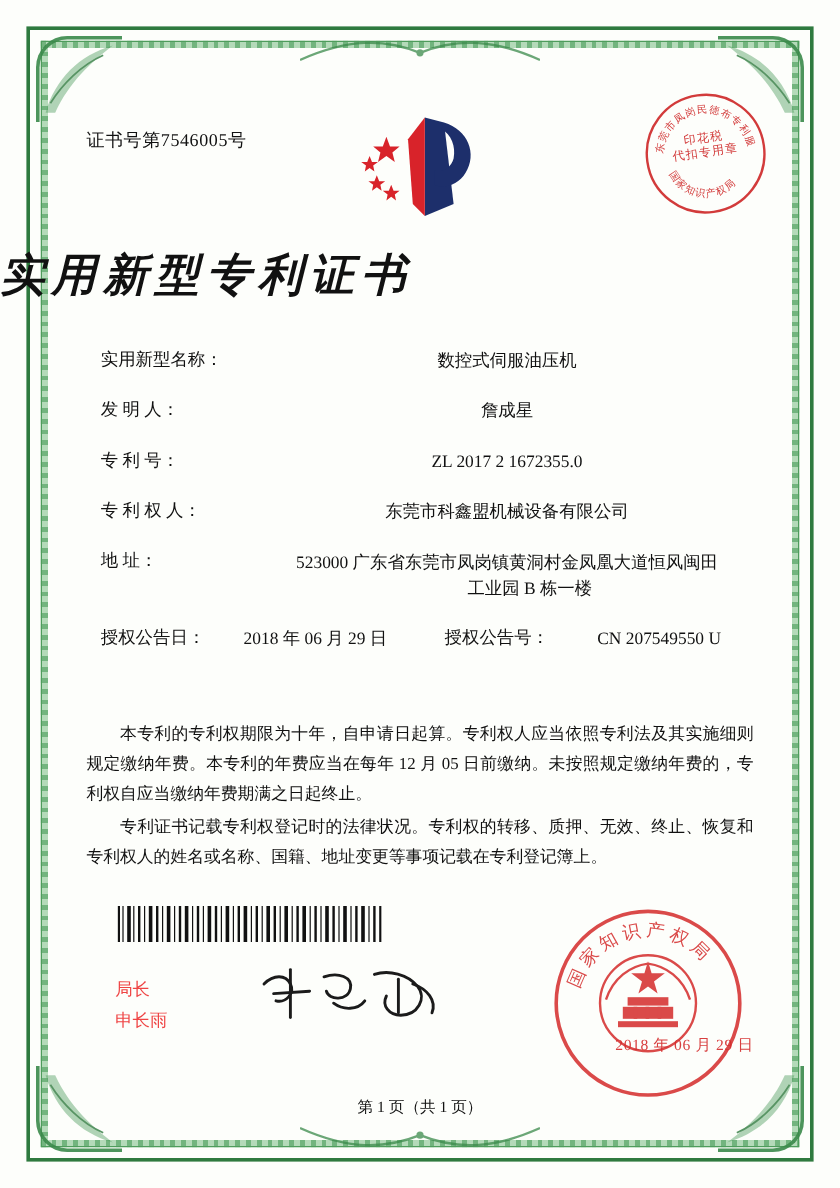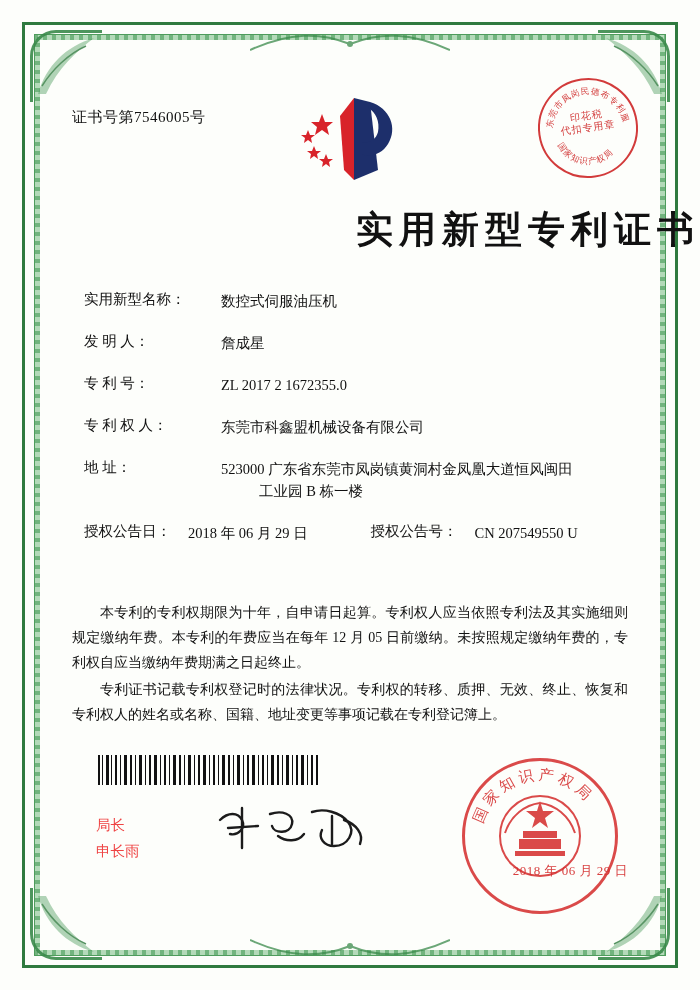--- a/index.html
+++ b/index.html
@@ -119,25 +119,26 @@
   }
   .seal-top .seal-arc {
     position: absolute;
     left: 0; top: 0; width: 100%; height: 100%;
   }
 
   
   .title {
     position: absolute;
     left: 0; right: 0; top: 205px;
-    text-align: right;
+    text-align: left;
     font-size: 37px;
     font-weight: bold;
     letter-spacing: 6px;
     color: #111;
+    font-style: italic;
   }
 
   
   .fields {
     position: absolute;
     left: 84px; top: 290px;
     width: 540px;
     font-size: 14.5px;
     color: #111;
   }
@@ -148,20 +149,21 @@
     gap: 33px;
   }
   .f-label {
     width: 104px;
     flex: 0 0 104px;
     white-space: nowrap;
   }
   .f-value {
     flex: 1;
     line-height: 22px;
+    text-align: center;
   }
   .f-row.two .f-half {
     display: flex;
     width: 50%;
   }
   .f-row.two .f-half .f-label { width: 104px; flex: 0 0 104px; }
   .addr-second {
     display: block;
     padding-left: 38px;
   }
@@ -447,14 +449,15 @@
         <rect x="31" y="46" width="3" height="10"></rect>
         <rect x="41" y="46" width="3" height="10"></rect>
         <rect x="51" y="46" width="3" height="10"></rect>
       </g>
       <path d="M8 40 C 14 22, 28 12, 43 10" stroke="#d42b2b" stroke-width="2" fill="none"></path>
       <path d="M78 40 C 72 22, 58 12, 43 10" stroke="#d42b2b" stroke-width="2" fill="none"></path>
     </svg>
   </div>
   <div class="seal-date">2018 年 06 月 29 日</div>
 
+  <div class="page-footer">第 1 页（共 1 页）</div>
 
 </div>
 
 </body></html>

